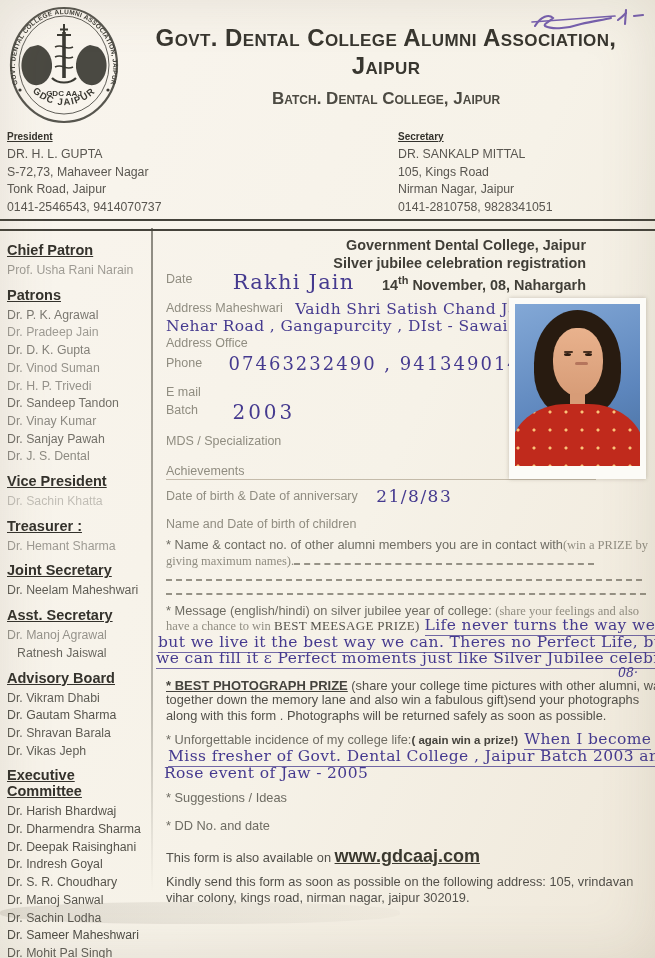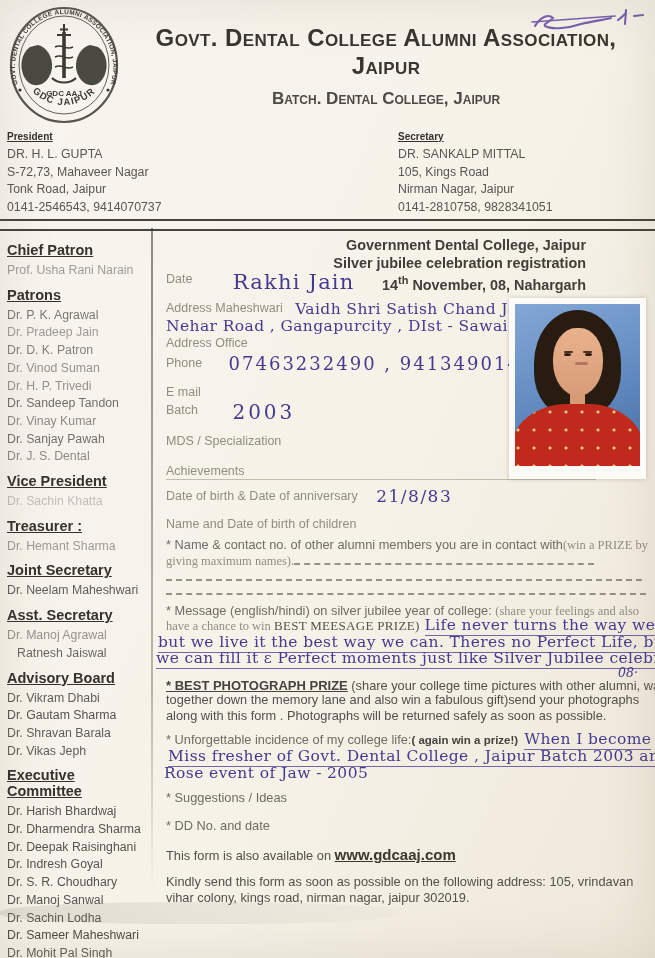--- a/index.html
+++ b/index.html
@@ -136,21 +136,21 @@
 
   <div class="sidebar">
       <div>
         <div class="side-title">Chief Patron</div>
         <div class="side-name" style="opacity: 0.5;">Prof. Usha Rani Narain</div>
       </div>
       <div>
         <div class="side-title">Patrons</div>
         <div class="side-name" style="opacity: 0.7;">Dr. P. K. Agrawal</div>
         <div class="side-name" style="opacity: 0.5;">Dr. Pradeep Jain</div>
-        <div class="side-name" style="opacity: 0.65;">Dr. D. K. Patron</div>
+        <div class="side-name" style="opacity: 0.65;">Dr. D. K. Gupta</div>
         <div class="side-name" style="opacity: 0.55;">Dr. Vinod Suman</div>
         <div class="side-name" style="opacity: 0.55;">Dr. H. P. Trivedi</div>
         <div class="side-name" style="opacity: 0.75;">Dr. Sandeep Tandon</div>
         <div class="side-name" style="opacity: 0.6;">Dr. Vinay Kumar</div>
         <div class="side-name" style="opacity: 0.75;">Dr. Sanjay Pawah</div>
         <div class="side-name" style="opacity: 0.6;">Dr. J. S. Dental</div>
       </div>
       <div>
         <div class="side-title">Vice President</div>
         <div class="side-name" style="opacity: 0.3;">Dr. Sachin Khatta</div>
@@ -259,21 +259,21 @@
     <div class="row print-dark" style="top:458px">together down the  memory lane and also win a fabulous gift)send your photographs</div>
     <div class="row print-dark" style="top:474px">along with this form . Photographs will be returned safely as soon as possible.</div>
 
     <div class="row" style="top:482px;top:496px"><span class="lbl-dark">* Unforgettable incidence of my college life:</span><span class="small-bold">( again win a prize!)</span><span class="hw hw-md hw-ul" style="margin-left:6px">When I become</span></div>
     <div class="row" style="top:513px;left:2px"><span class="hw hw-md hw-ul">Miss fresher of Govt. Dental College , Jaipur Batch 2003 and</span></div>
     <div class="row" style="top:530px;left:-2px"><span class="hw hw-md">Rose event of Jaw - 2005</span></div>
 
     <div class="row lbl-dark" style="top:556px">* Suggestions / Ideas</div>
     <div class="row lbl-dark" style="top:584px">* DD  No. and date</div>
 
-    <div class="row" style="top:612px"><span class="print-dark">This form is also available on </span><span class="link" style="font-size:15px">www.gdcaaj.com</span></div>
+    <div class="row" style="top:612px"><span class="print-dark">This form is also available on </span><span class="link" style="font-size:18px">www.gdcaaj.com</span></div>
 
     <div class="row print-dark" style="top:640px">Kindly send this form as soon as possible on the following address: 105, vrindavan</div>
     <div class="row print-dark" style="top:656px">vihar colony, kings road, nirman nagar, jaipur 302019.</div>
   </div>
 
   <div class="photo">
     <div class="photo-inner">
       <div class="p-hair"></div>
       <div class="p-face">
         <div class="p-brow" style="left:22%"></div>

